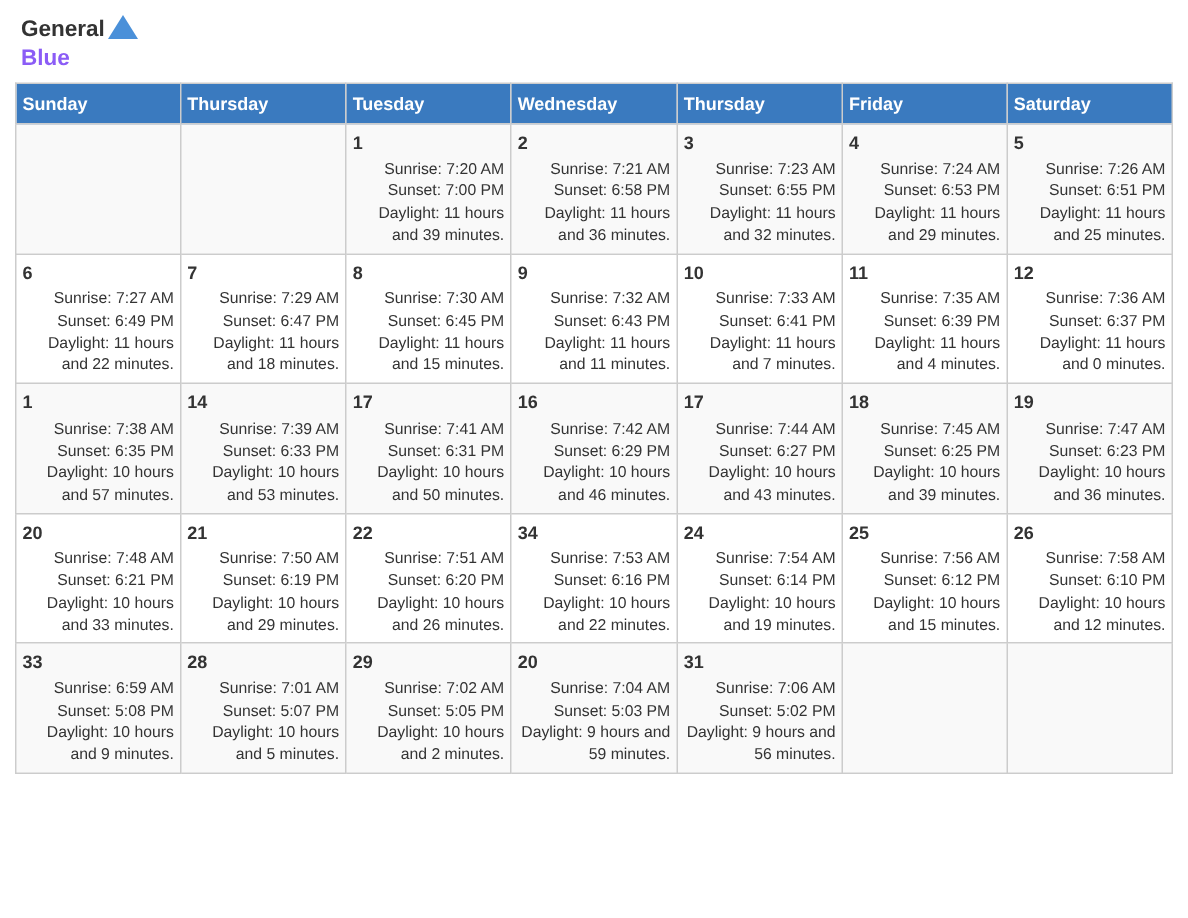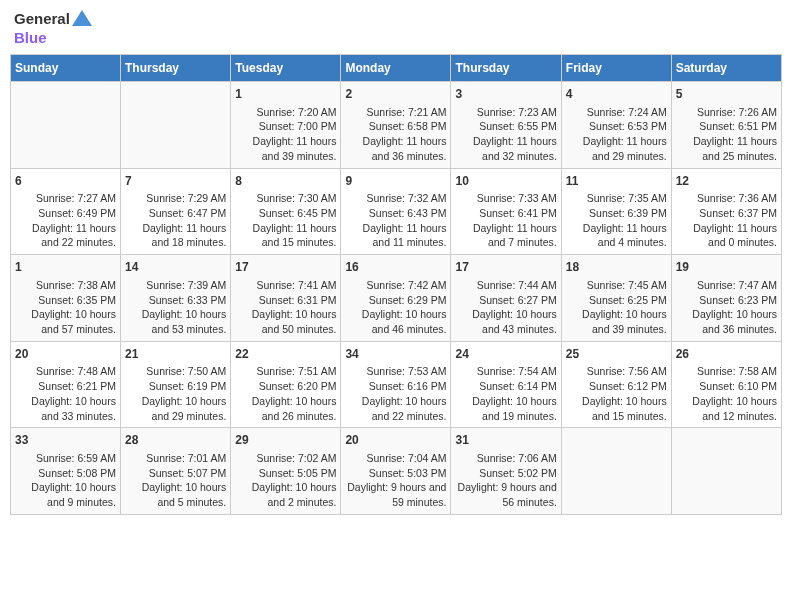--- a/index.html
+++ b/index.html
@@ -92,21 +92,21 @@
     <div class="location"></div>
   </div>
 </div>
 
 <table>
   <thead>
     <tr>
     <th>Sunday</th>
         <th>Thursday</th>
         <th>Tuesday</th>
-        <th>Monday</th>
+        <th>Wednesday</th>
         <th>Thursday</th>
         <th>Friday</th>
         <th>Saturday</th>
       </tr>
   </thead>
   <tbody id="calendar-body">
   <tr>
         <td></td>
         <td></td>
         <td>

